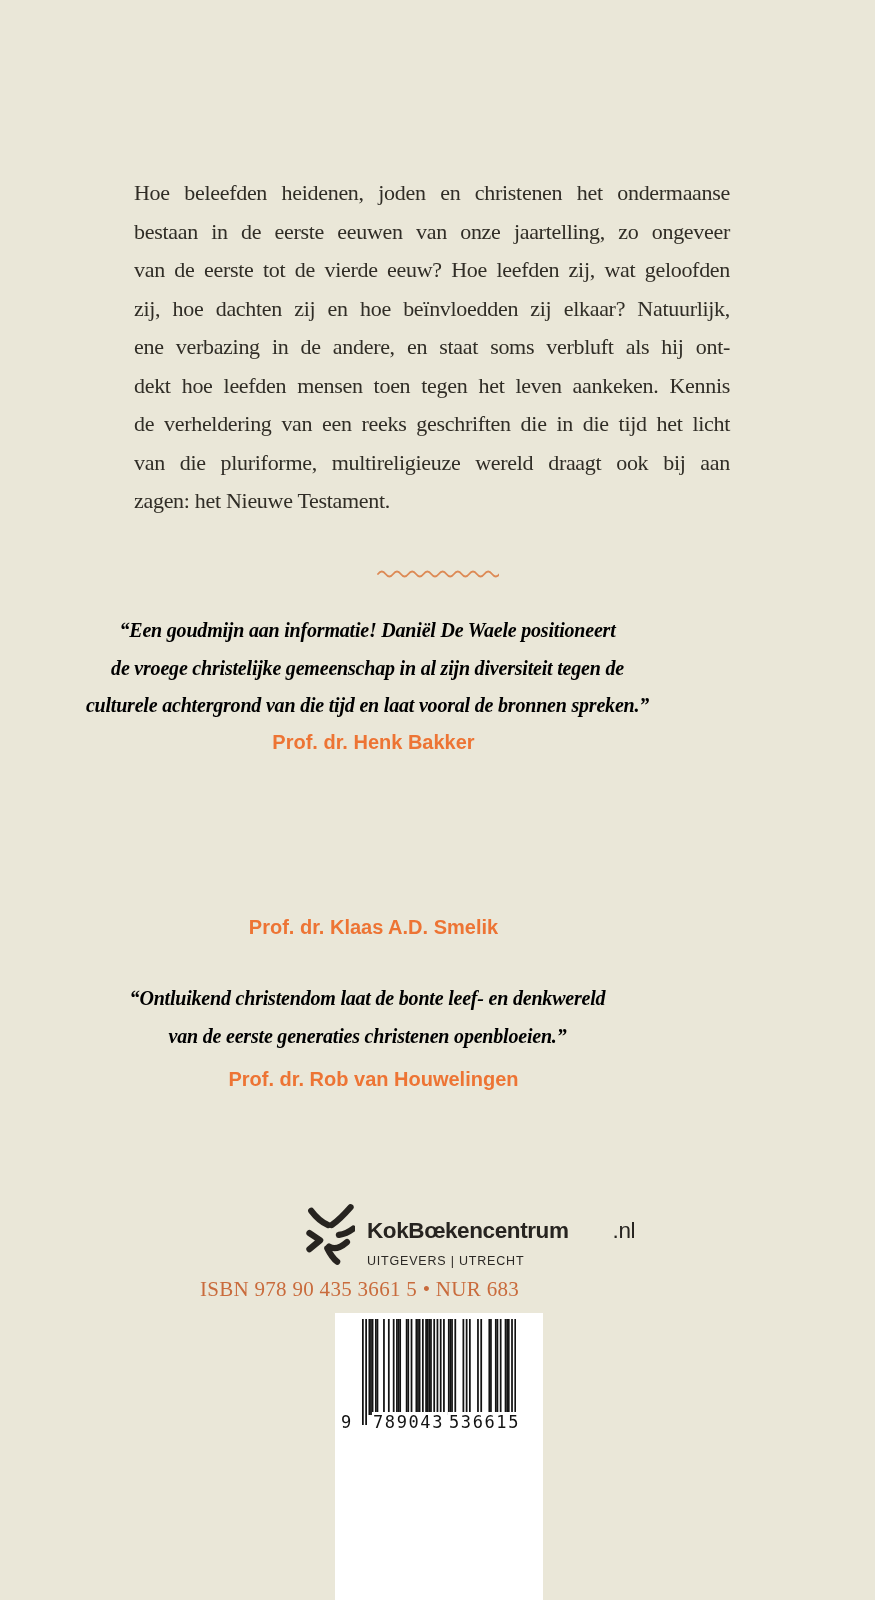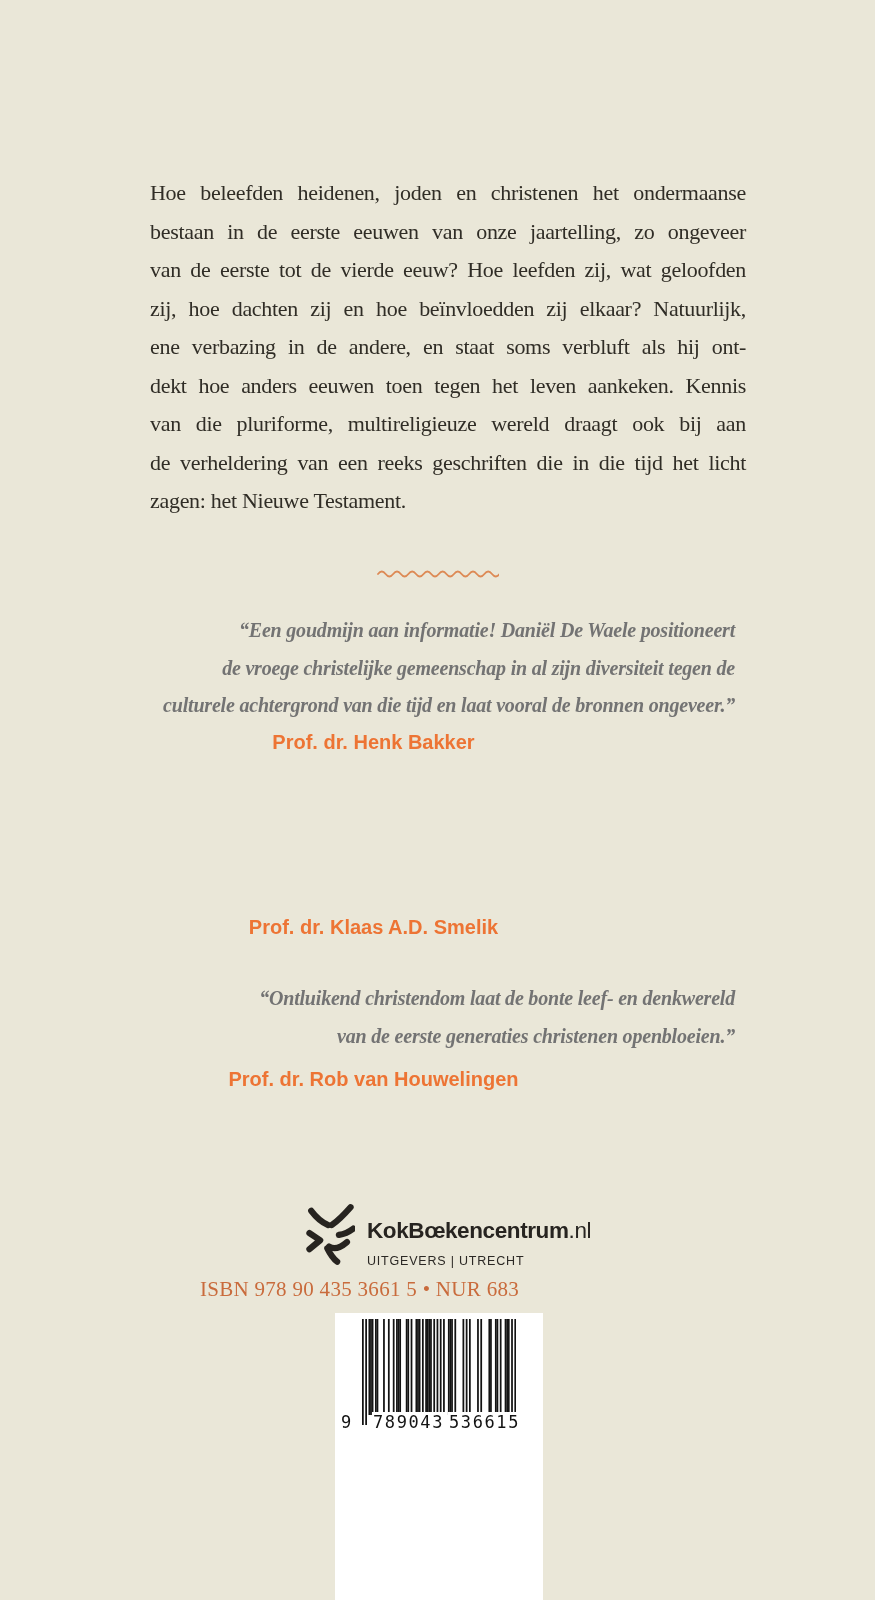--- a/index.html
+++ b/index.html
@@ -2,42 +2,42 @@
 <html><head>
 <meta charset="utf-8">
 <style>
   html,body{margin:0;padding:0;background:#d8d6c8;}
   .cover{
     position:relative;width:875px;height:1600px;margin:0 auto;
     background:#eae7d8;overflow:hidden;
     font-family:"Liberation Serif",serif;color:#302d26;
   }
   
-  .intro{position:absolute;left:150px;top:174px;width:596px;
+  .intro{position:absolute;left:134px;top:174px;width:596px;
     font-size:22px;line-height:38.5px;letter-spacing:-0.3px;}
   .intro .line{text-align:justify;text-align-last:justify;white-space:nowrap;}
   .intro .line:last-child{text-align-last:left;}
   
   .squiggle{position:absolute;left:377px;top:569px;width:122px;height:10px;}
   
-  .quote{position:absolute;left:0;width:735px;text-align:right;
+  .quote{position:absolute;left:0;width:735px;text-align:center;
     font-style:italic;font-weight:700;font-size:20px;line-height:37.5px;
-    letter-spacing:-0.2px;color:#737373;}
+    letter-spacing:-0.2px;color:#000000;}
   .q1{top:612px}.q2{top:797px}.q3{top:980px}
   .attribution{position:absolute;left:0;width:747px;text-align:center;
     font-family:"Liberation Sans",sans-serif;font-weight:700;font-size:20px;
     line-height:24px;color:#ed7434;}
   .n1{top:730px}.n2{top:915px}.n3{top:1067px}
   
   .logo{position:absolute;left:305px;top:1203px;display:flex;align-items:flex-start;}
   .logo-mark{width:50px;height:62px;margin-right:12px;flex:none;}
   .logo-text{display:flex;flex-direction:column;}
   .wordmark{font-family:"Liberation Sans",sans-serif;font-weight:700;
     font-size:22.5px;line-height:22px;letter-spacing:-0.4px;color:#272420;margin-top:17px;}
-  .wordmark .tld{font-weight:400;}
+  .wordmark .tld{font-weight:400;padding-left:44px;}
   .tagline{font-family:"Liberation Sans",sans-serif;font-weight:400;
     font-size:12.5px;line-height:15px;letter-spacing:0.8px;color:#2b2824;margin-top:12px;}
   
   .isbn{position:absolute;left:0;top:1276px;width:719px;text-align:center;
     font-size:21px;line-height:26px;letter-spacing:0.3px;color:#c96b3c;}
   
   .barcode{position:absolute;left:335px;top:1313px;width:208px;height:287px;background:#ffffff;}
   .bars{position:absolute;left:27px;top:6px;}
   .bc-digit{position:absolute;top:99px;font-family:"DejaVu Sans Mono",monospace;
     font-size:17px;line-height:20px;color:#131313;background:#fff;padding:0 1px;}
@@ -49,34 +49,34 @@
 <body>
 
 <div class="cover">
 
   <div class="intro">
     <div class="line">Hoe beleefden heidenen, joden en christenen het ondermaanse</div>
     <div class="line">bestaan in de eerste eeuwen van onze jaartelling, zo ongeveer</div>
     <div class="line">van de eerste tot de vierde eeuw? Hoe leefden zij, wat geloofden</div>
     <div class="line">zij, hoe dachten zij en hoe beïnvloedden zij elkaar? Natuurlijk,</div>
     <div class="line">ene verbazing in de andere, en staat soms verbluft als hij ont-</div>
-    <div class="line">dekt hoe anders eeuwen toen tegen het leven aankeken. Kennis</div>
+    <div class="line">dekt hoe leefden mensen toen tegen het leven aankeken. Kennis</div>
+    <div class="line">de verheldering van een reeks geschriften die in die tijd het licht</div>
     <div class="line">van die pluriforme, multireligieuze wereld draagt ook bij aan</div>
-    <div class="line">de verheldering van een reeks geschriften die in die tijd het licht</div>
     <div class="line">zagen: het Nieuwe Testament.</div>
   </div>
 
   <svg class="squiggle" viewBox="0 0 122 10" fill="none">
     <path d="M1,5 q3.8,-5 7.6,0 t7.6,0 t7.6,0 t7.6,0 t7.6,0 t7.6,0 t7.6,0 t7.6,0 t7.6,0 t7.6,0 t7.6,0 t7.6,0 t7.6,0 t7.6,0 t7.6,0 t7.6,0" stroke="#dd8a55" stroke-width="1.8" stroke-linecap="round"></path>
   </svg>
 
   <div class="quote q1">
     <div>“Een goudmijn aan informatie! Daniël De Waele positioneert</div>
     <div>de vroege christelijke gemeenschap in al zijn diversiteit tegen de</div>
-    <div>culturele achtergrond van die tijd en laat vooral de bronnen ongeveer.”</div>
+    <div>culturele achtergrond van die tijd en laat vooral de bronnen spreken.”</div>
   </div>
   <div class="attribution n1">Prof. dr. Henk Bakker</div>
 
   <div class="attribution n2">Prof. dr. Klaas A.D. Smelik</div>
 
   <div class="quote q3">
     <div>“Ontluikend christendom laat de bonte leef- en denkwereld</div>
     <div>van de eerste generaties christenen openbloeien.”</div>
   </div>
   <div class="attribution n3">Prof. dr. Rob van Houwelingen</div>

